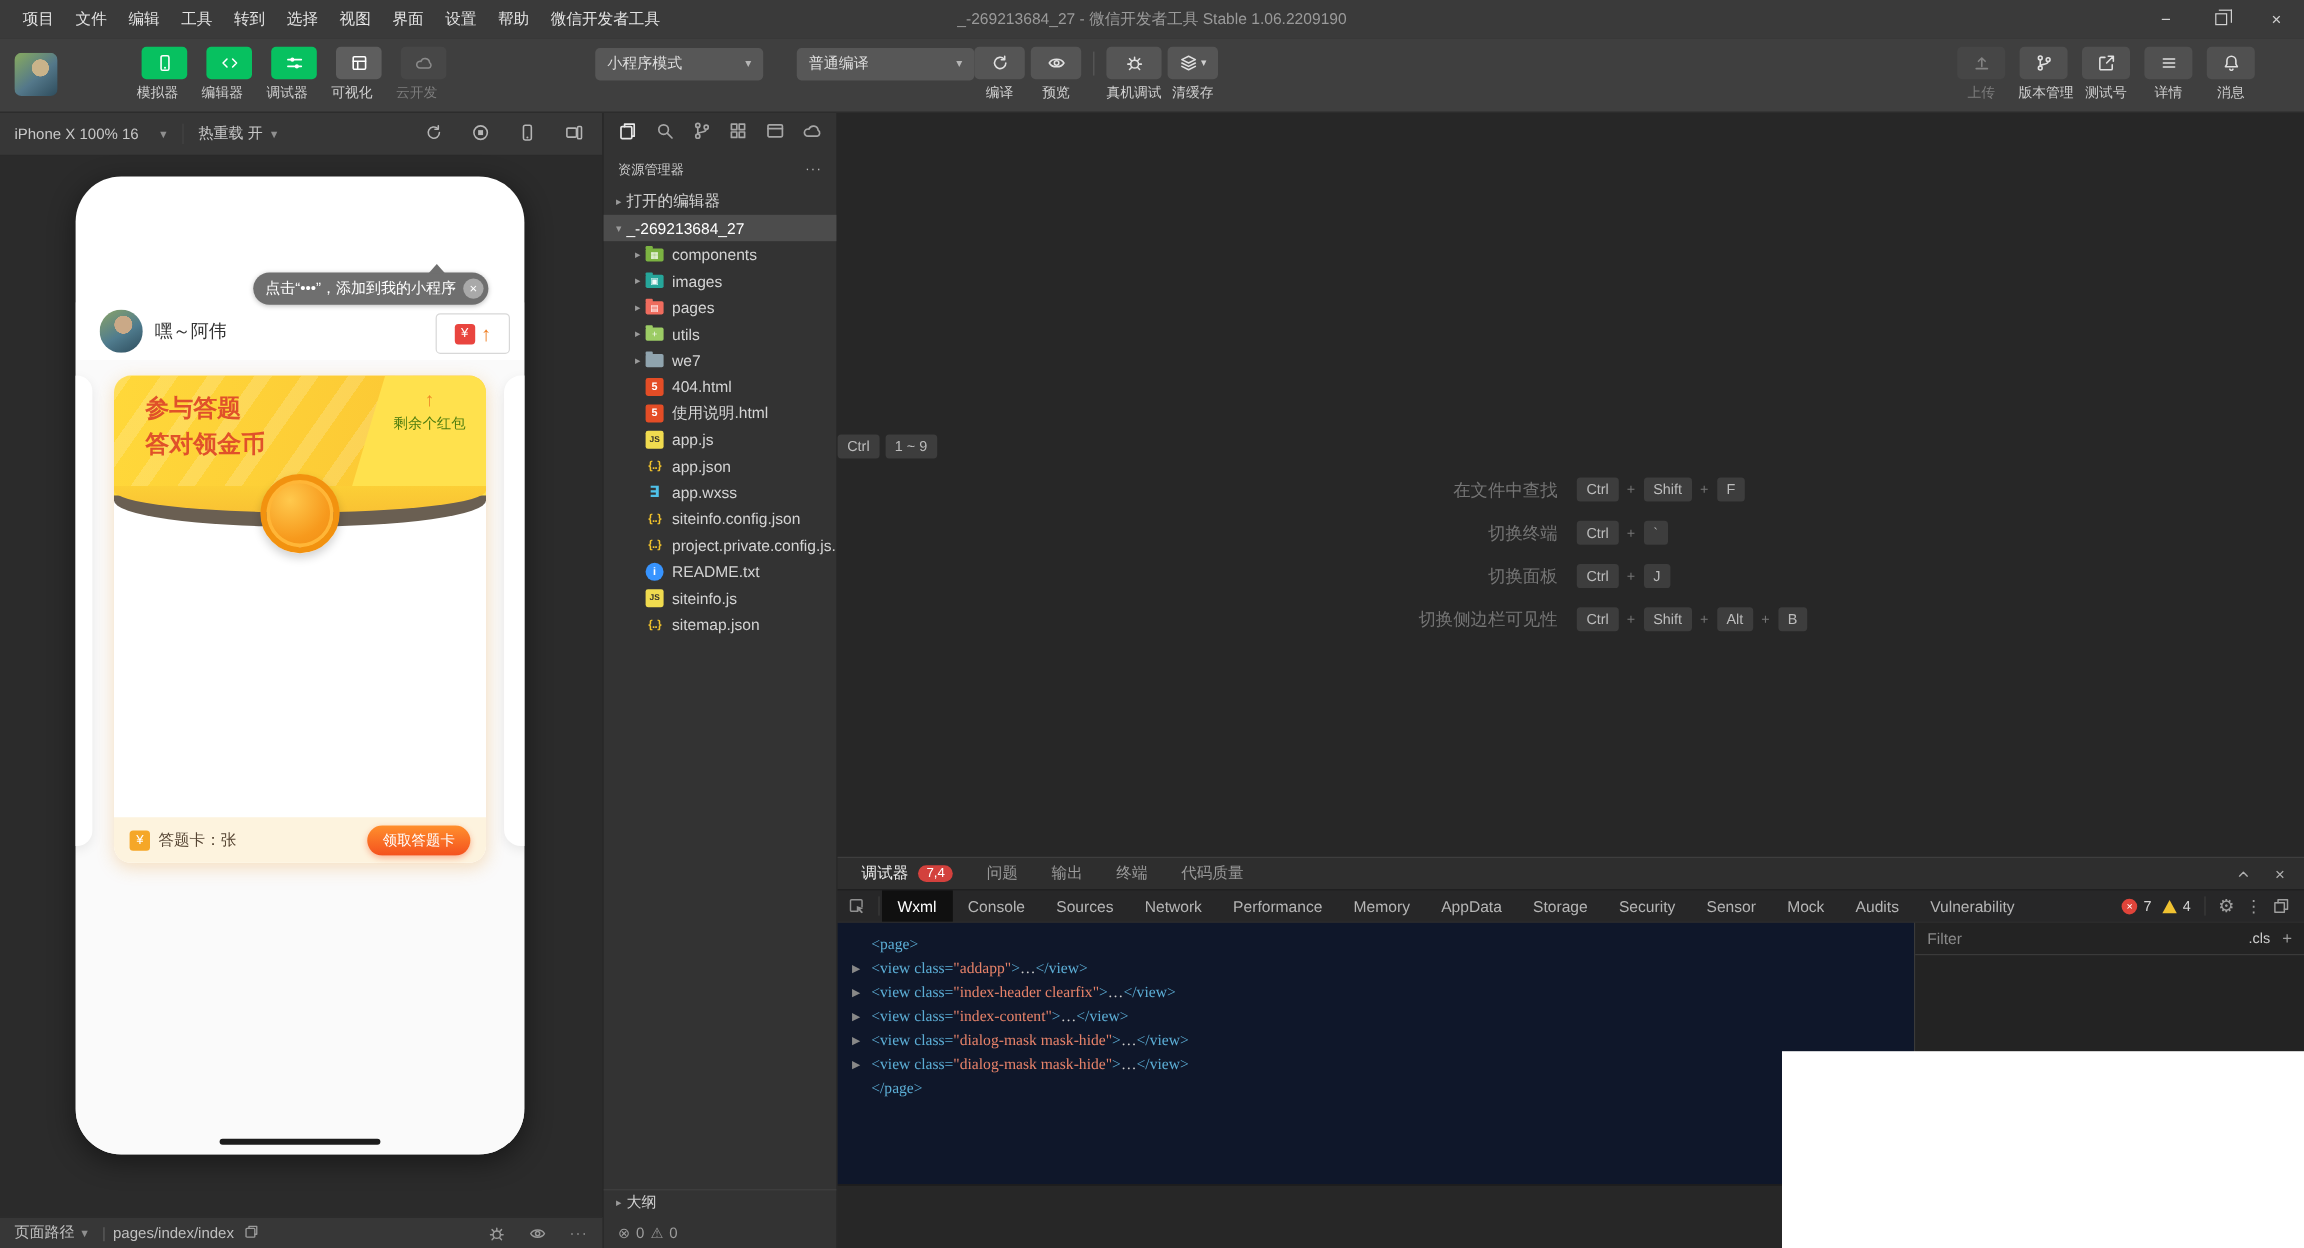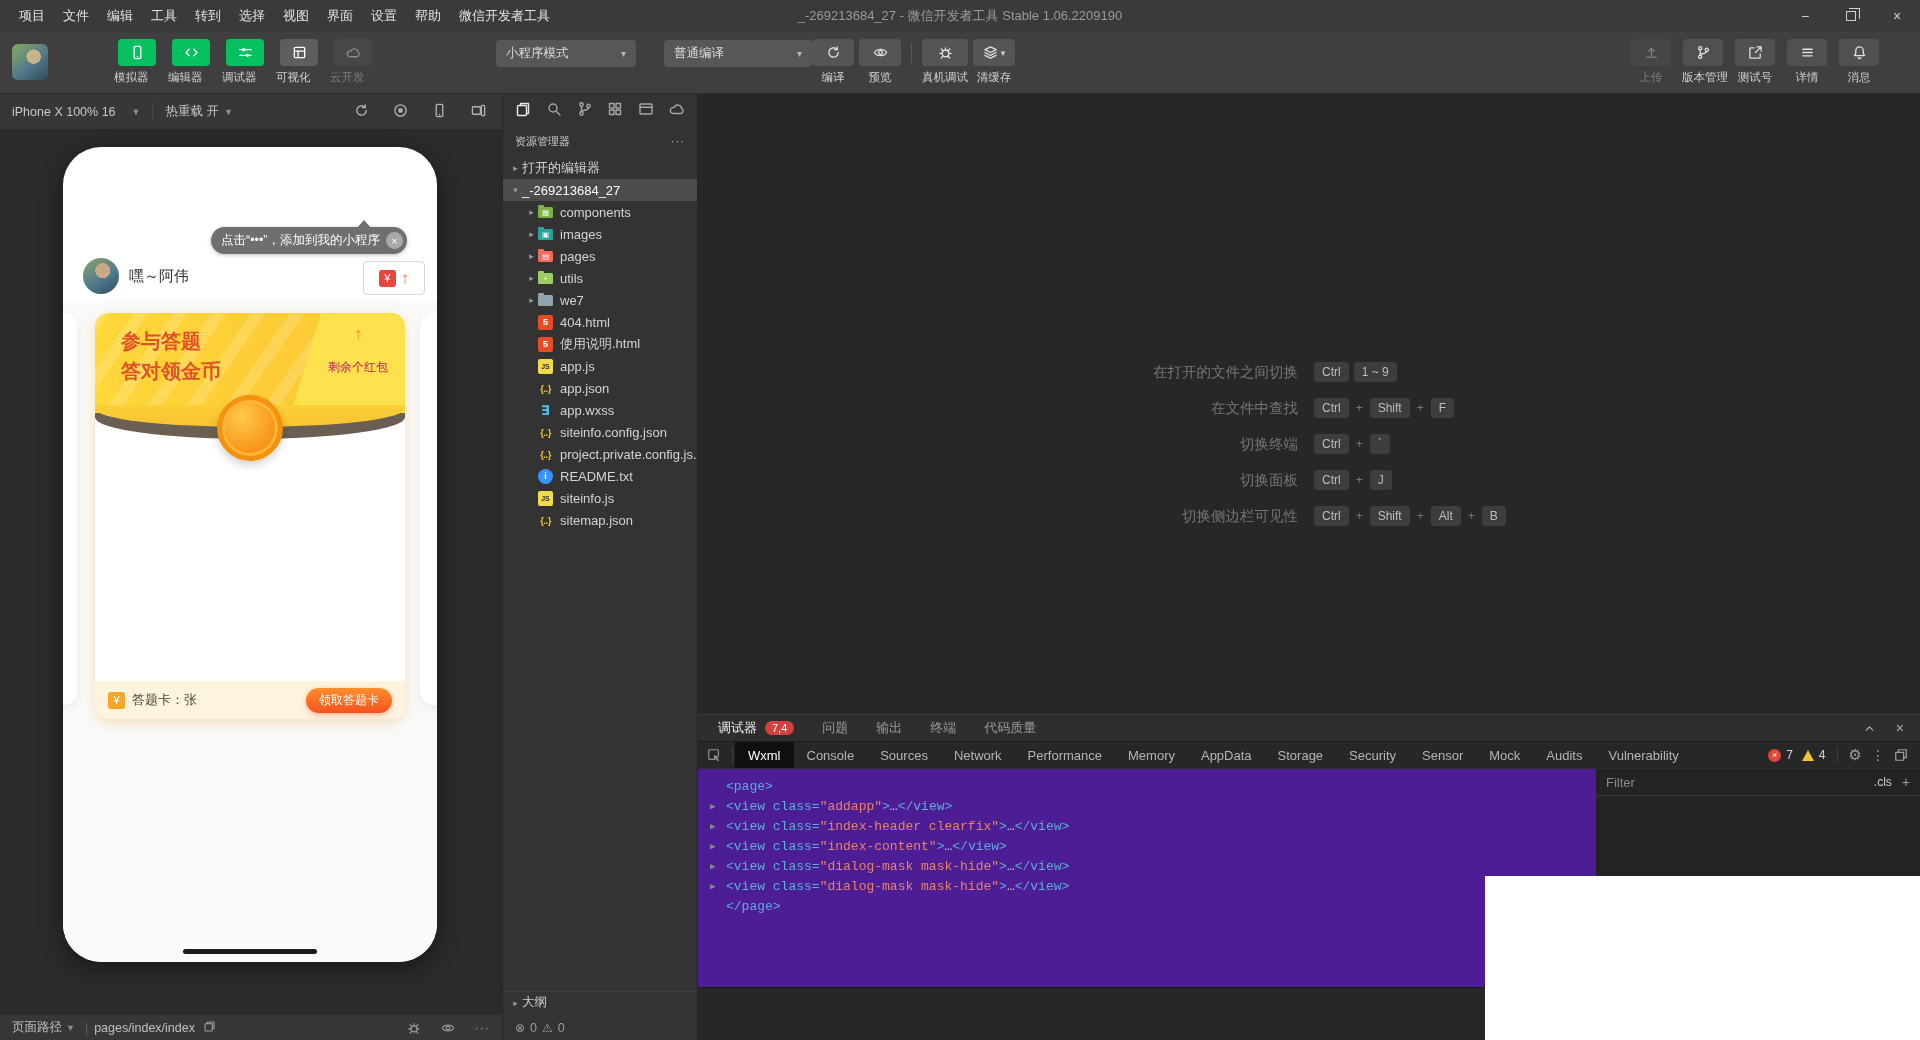--- a/index.html
+++ b/index.html
@@ -90,21 +90,21 @@
 .hint-up{color:#ef7d20;font-size:17px;font-weight:bold;line-height:1}
 .sliver{position:absolute;top:166px;height:392px;background:#fff;border-radius:14px;box-shadow:0 3px 10px rgba(0,0,0,.08);z-index:1}
 .sliver-l{left:-12px;width:26px}
 .sliver-r{left:357px;width:40px}
 .card{position:absolute;left:32px;top:166px;width:310px;height:406px;background:#fff;border-radius:14px;z-index:2;box-shadow:0 4px 14px rgba(235,150,40,.28)}
 .ct-bg{position:absolute;left:0;top:0;width:100%;height:104px;border-radius:14px 14px 0 0;overflow:hidden;
   background:linear-gradient(100deg,#ffd83a,#fbc433)}
 .ct-bg::before{content:"";position:absolute;inset:0;background:repeating-linear-gradient(125deg,rgba(255,255,255,.16) 0 12px,transparent 12px 32px)}
 .ct-corner{position:absolute;right:0;top:0;width:120px;height:104px;background:#ffe14d;clip-path:polygon(30% 0,100% 0,100% 100%,4% 100%);display:flex;flex-direction:column;align-items:center;padding-left:26px}
 .ct-arrow{color:#ef8626;font-size:16px;font-weight:bold;margin-top:12px}
-.ct-remain{color:#be185d;font-size:12px;margin-top:16px}
+.ct-remain{color:#4d7c0f;font-size:12px;margin-top:2px}
 .ct-title{position:absolute;left:26px;top:13px;font-size:20px;font-weight:bold;color:#e0512a;line-height:30px;z-index:2}
 .flap-dark{position:absolute;left:0;top:100px;width:100%;height:26px;background:#6a5f52;border-radius:0 0 55% 55%/0 0 24px 24px;z-index:2}
 .flap-yellow{position:absolute;left:0;top:92px;width:100%;height:22px;background:linear-gradient(#fccf36,#f9c233);border-radius:0 0 55% 55%/0 0 20px 20px;z-index:3}
 .coin{position:absolute;left:50%;top:82px;width:66px;height:66px;margin-left:-33px;border-radius:50%;z-index:4;
   background:radial-gradient(circle at 35% 30%,#ffc94d,#f79a1d 60%,#ef8a10);border:5px solid #f2920f;box-shadow:inset 0 0 0 3px #ffb637,0 4px 8px rgba(0,0,0,.18)}
 .card-footer{position:absolute;left:0;bottom:0;width:100%;height:38px;background:#fdf3de;border-radius:0 0 14px 14px;display:flex;align-items:center;padding:0 13px}
 .medal{width:17px;height:17px;border-radius:3px;background:#f5a728;color:#fff;font-size:11px;display:flex;align-items:center;justify-content:center;margin-right:7px}
 .cf-label{font-size:13px;color:#55псев4433;color:#554433}
 .getcard{margin-left:auto;height:25px;padding:0 13px;border-radius:13px;background:linear-gradient(180deg,#ff8f2d,#f4511e);color:#fff;font-size:12px;display:flex;align-items:center;box-shadow:0 2px 5px rgba(244,81,30,.4)}
 .homebar{position:absolute;left:50%;bottom:8px;width:134px;height:5px;margin-left:-67px;border-radius:3px;background:#1c1c1c;z-index:7}
@@ -163,21 +163,21 @@
 .dt-tab.act{background:#101010;color:#fff}
 .dt-right{margin-left:auto;display:flex;align-items:center;gap:9px;padding-right:12px}
 .err-dot{width:13px;height:13px;border-radius:50%;background:#e0443a;color:#fff;font-size:9px;display:flex;align-items:center;justify-content:center}
 .warn-tri{width:0;height:0;border-left:6.5px solid transparent;border-right:6.5px solid transparent;border-bottom:11px solid #f0c231}
 .cnt{color:#d5d5d5;font-size:12px;margin-left:-4px}
 .dt-right .gear{color:#9f9f9f;font-size:15px}
 .dt-right .kebab{color:#9f9f9f;font-size:14px}
 .dt-right .svgi{width:14px;height:14px;color:#9f9f9f}
 .dt-body{position:absolute;left:0;top:54px;right:0;bottom:0;display:flex}
 .wxml-col{width:898px;display:flex;flex-direction:column;border-right:1px solid #3a3a3a}
-#wxml{height:218px;background:#4c1d95;font-family:Liberation Mono, monospace;font-size:13px;padding-top:8px}
+#wxml{height:218px;background:#0f172a;font-family:Liberation Serif, serif;font-size:13px;padding-top:8px}
 .ln{position:relative;height:20px;line-height:20px;padding-left:28px;white-space:pre}
 .ln .ar{position:absolute;left:12px;top:0;font-size:9px;color:#888}
 .tk-tag{color:#5caed6}
 .tk-val{color:#e8836a}
 .tk-dim{color:#cfcfcf}
 .wxml-footer{flex:1;background:#272727;border-top:1px solid #1a1a1a}
 .styles-col{flex:1;display:flex;flex-direction:column;background:#232323}
 .st-tabs{height:27px;background:#272728;display:flex;align-items:stretch;font-size:13px;color:#b5b5b5}
 .st-tab{display:flex;align-items:center;padding:0 11px}
 .st-tab.act{background:#101010;color:#fff}
@@ -630,21 +630,20 @@
       <span class="pi">⊗</span>
       <span>0</span>
       <span class="pi">⚠</span>
       <span>0</span>
     </div>
   </div>
 
   <div class="editor">
     <div id="shortcuts">
         <div class="sc-row">
-          <span class="sc-label">在打开的文件之间切换</span>
           <span class="sc-keys">
             <span class="kbd">Ctrl</span>
             <span class="kbd">1 ~ 9</span>
           </span>
         </div>
         <div class="sc-row">
           <span class="sc-label">在文件中查找</span>
           <span class="sc-keys">
             <span class="kbd">Ctrl</span>
             <span class="plus">+</span>

